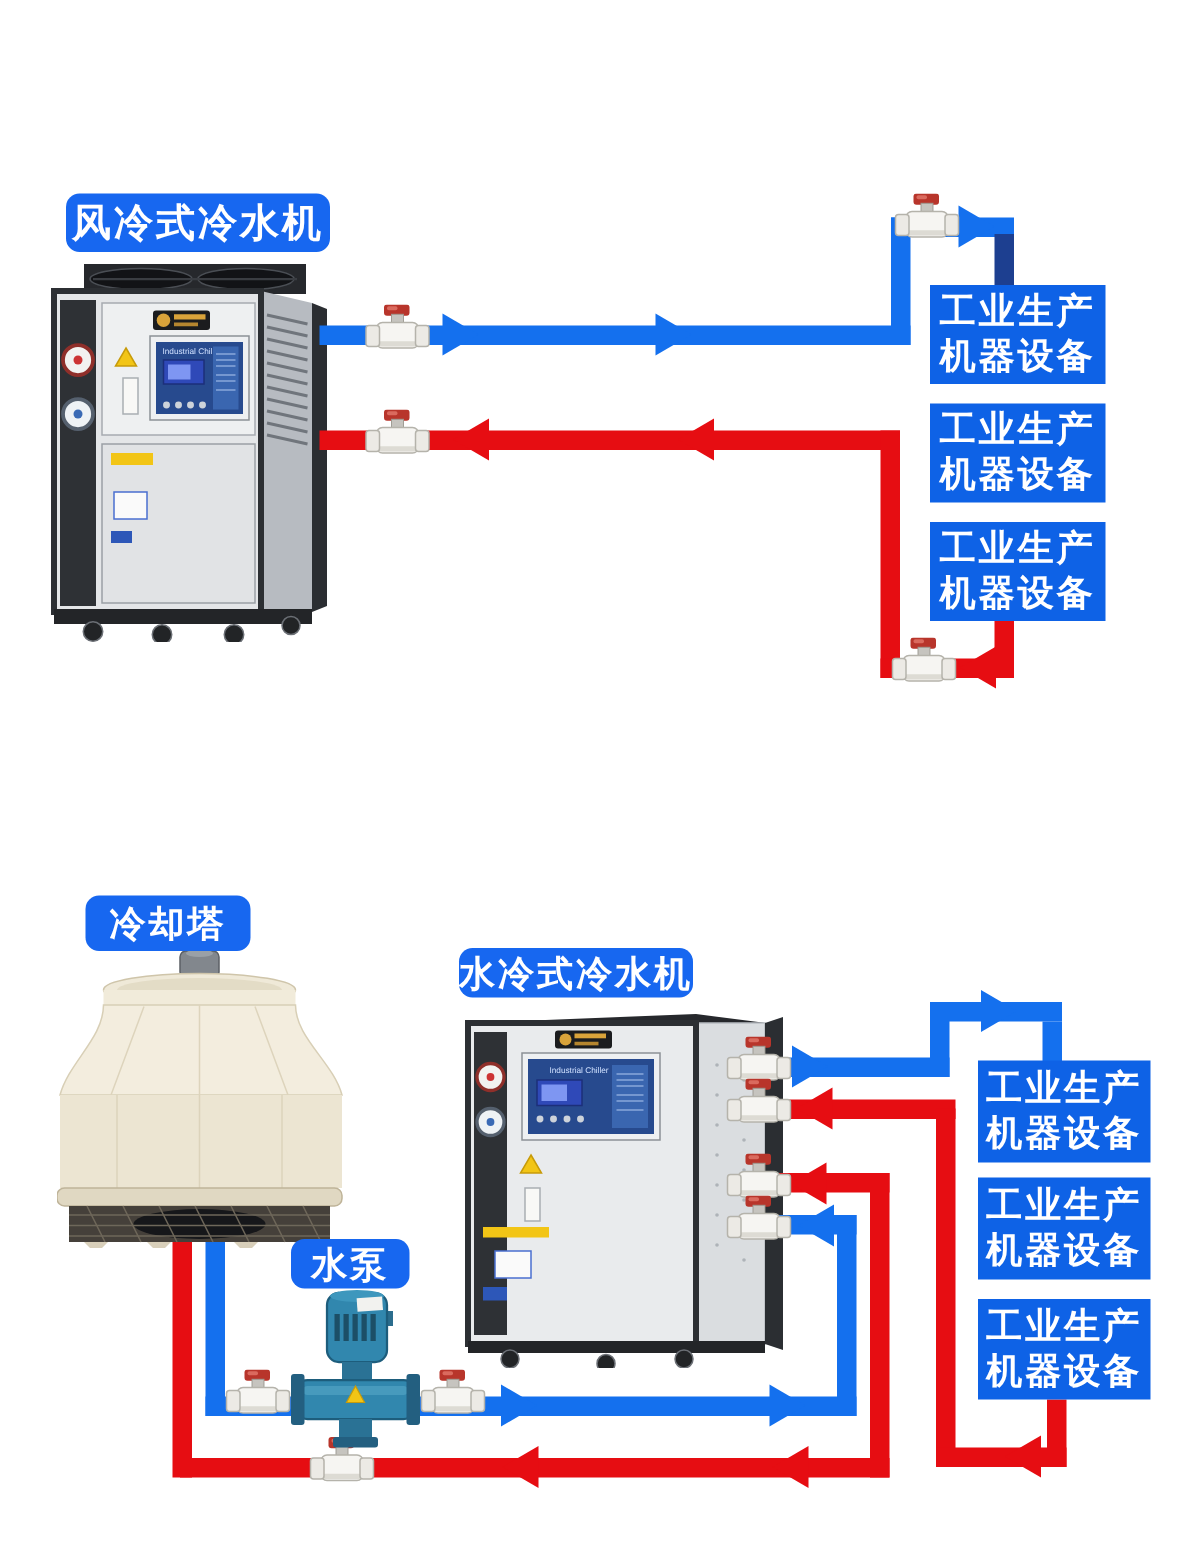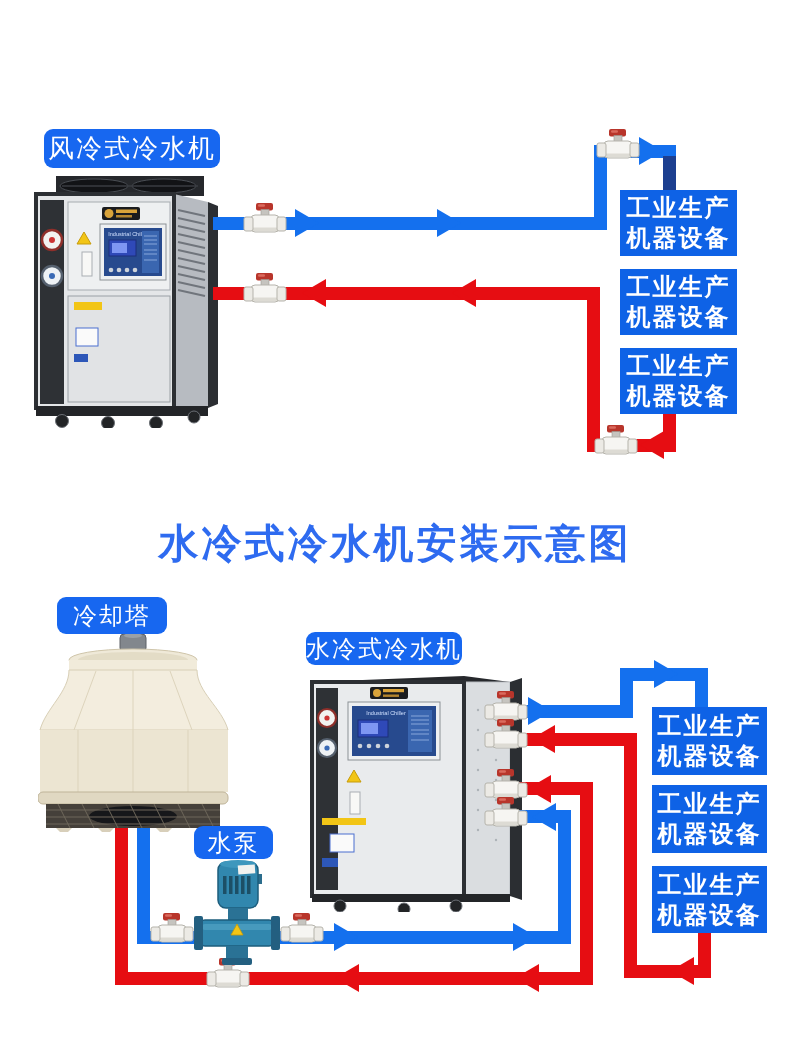--- a/index.html
+++ b/index.html
@@ -3,21 +3,21 @@
 <meta charset="utf-8">
 <style>
   html,body{margin:0;padding:0;background:#fff;}
   #stage{position:relative;width:790px;height:1037px;background:#fff;overflow:hidden;
          font-family:"Liberation Sans","DejaVu Sans",sans-serif;}
   .title{position:absolute;left:0;width:790px;text-align:center;color:#2e6bf0;
          font-size:40px;font-weight:bold;letter-spacing:3px;}
   .subtitle{position:absolute;left:0;width:790px;text-align:center;color:#2f2f2f;
          font-size:17px;letter-spacing:1.5px;}
   .pill{position:absolute;background:#1767f0;color:#fff;border-radius:9px;
-        display:flex;align-items:center;justify-content:center;font-weight:normal;letter-spacing:2px;}
+        display:flex;align-items:center;justify-content:center;font-weight:bold;letter-spacing:2px;}
   .eqbox{position:absolute;width:117px;height:66px;background:#0e62e6;color:#fff;
         display:flex;flex-direction:column;align-items:center;justify-content:center;
         font-size:24px;font-weight:600;line-height:30px;letter-spacing:2px;z-index:6;}
   .pipe{position:absolute;}
   .pb{background:#1470ee;z-index:3;}
   .pr{background:#e60d12;z-index:3;}
   .pnavy{background:#1d3f90;z-index:3;}
   .arr{position:absolute;width:0;height:0;border-top:14px solid transparent;
        border-bottom:14px solid transparent;z-index:4;}
   .arr-r{border-left:24px solid #1470ee;}
@@ -147,21 +147,20 @@
     <rect x="42" y="178" width="14" height="8" fill="#2d57b8"></rect>
     <rect x="4" y="230" width="172" height="10" fill="#232528"></rect>
     <g>
       <circle cx="30" cy="245" r="6.5" fill="#222426" stroke="#6b6f75"></circle>
       <circle cx="76" cy="247" r="6.5" fill="#222426" stroke="#6b6f75"></circle>
       <circle cx="124" cy="247" r="6.5" fill="#222426" stroke="#6b6f75"></circle>
       <circle cx="162" cy="241" r="6" fill="#222426" stroke="#6b6f75"></circle>
     </g>
   </svg>
 
-  <div class="title" style="top:516px">水冷式冷水机安装示意图</div>
 
   <div class="pill" style="left:57px;top:597px;width:110px;height:37px;font-size:24px">冷却塔</div>
   <div class="pill" style="left:306px;top:632px;width:156px;height:33px;font-size:24px">水冷式冷水机</div>
   <div class="pill" style="left:194px;top:826px;width:79px;height:33px;font-size:24px;z-index:8">水泵</div>
 
   <div class="pipe pb" style="left:500px;top:705px;width:133px;height:13px"></div>
   <div class="pipe pb" style="left:620px;top:668px;width:13px;height:50px"></div>
   <div class="pipe pb" style="left:620px;top:668px;width:88px;height:13px"></div>
   <div class="pipe pb" style="left:695px;top:681px;width:13px;height:27px"></div>
 

